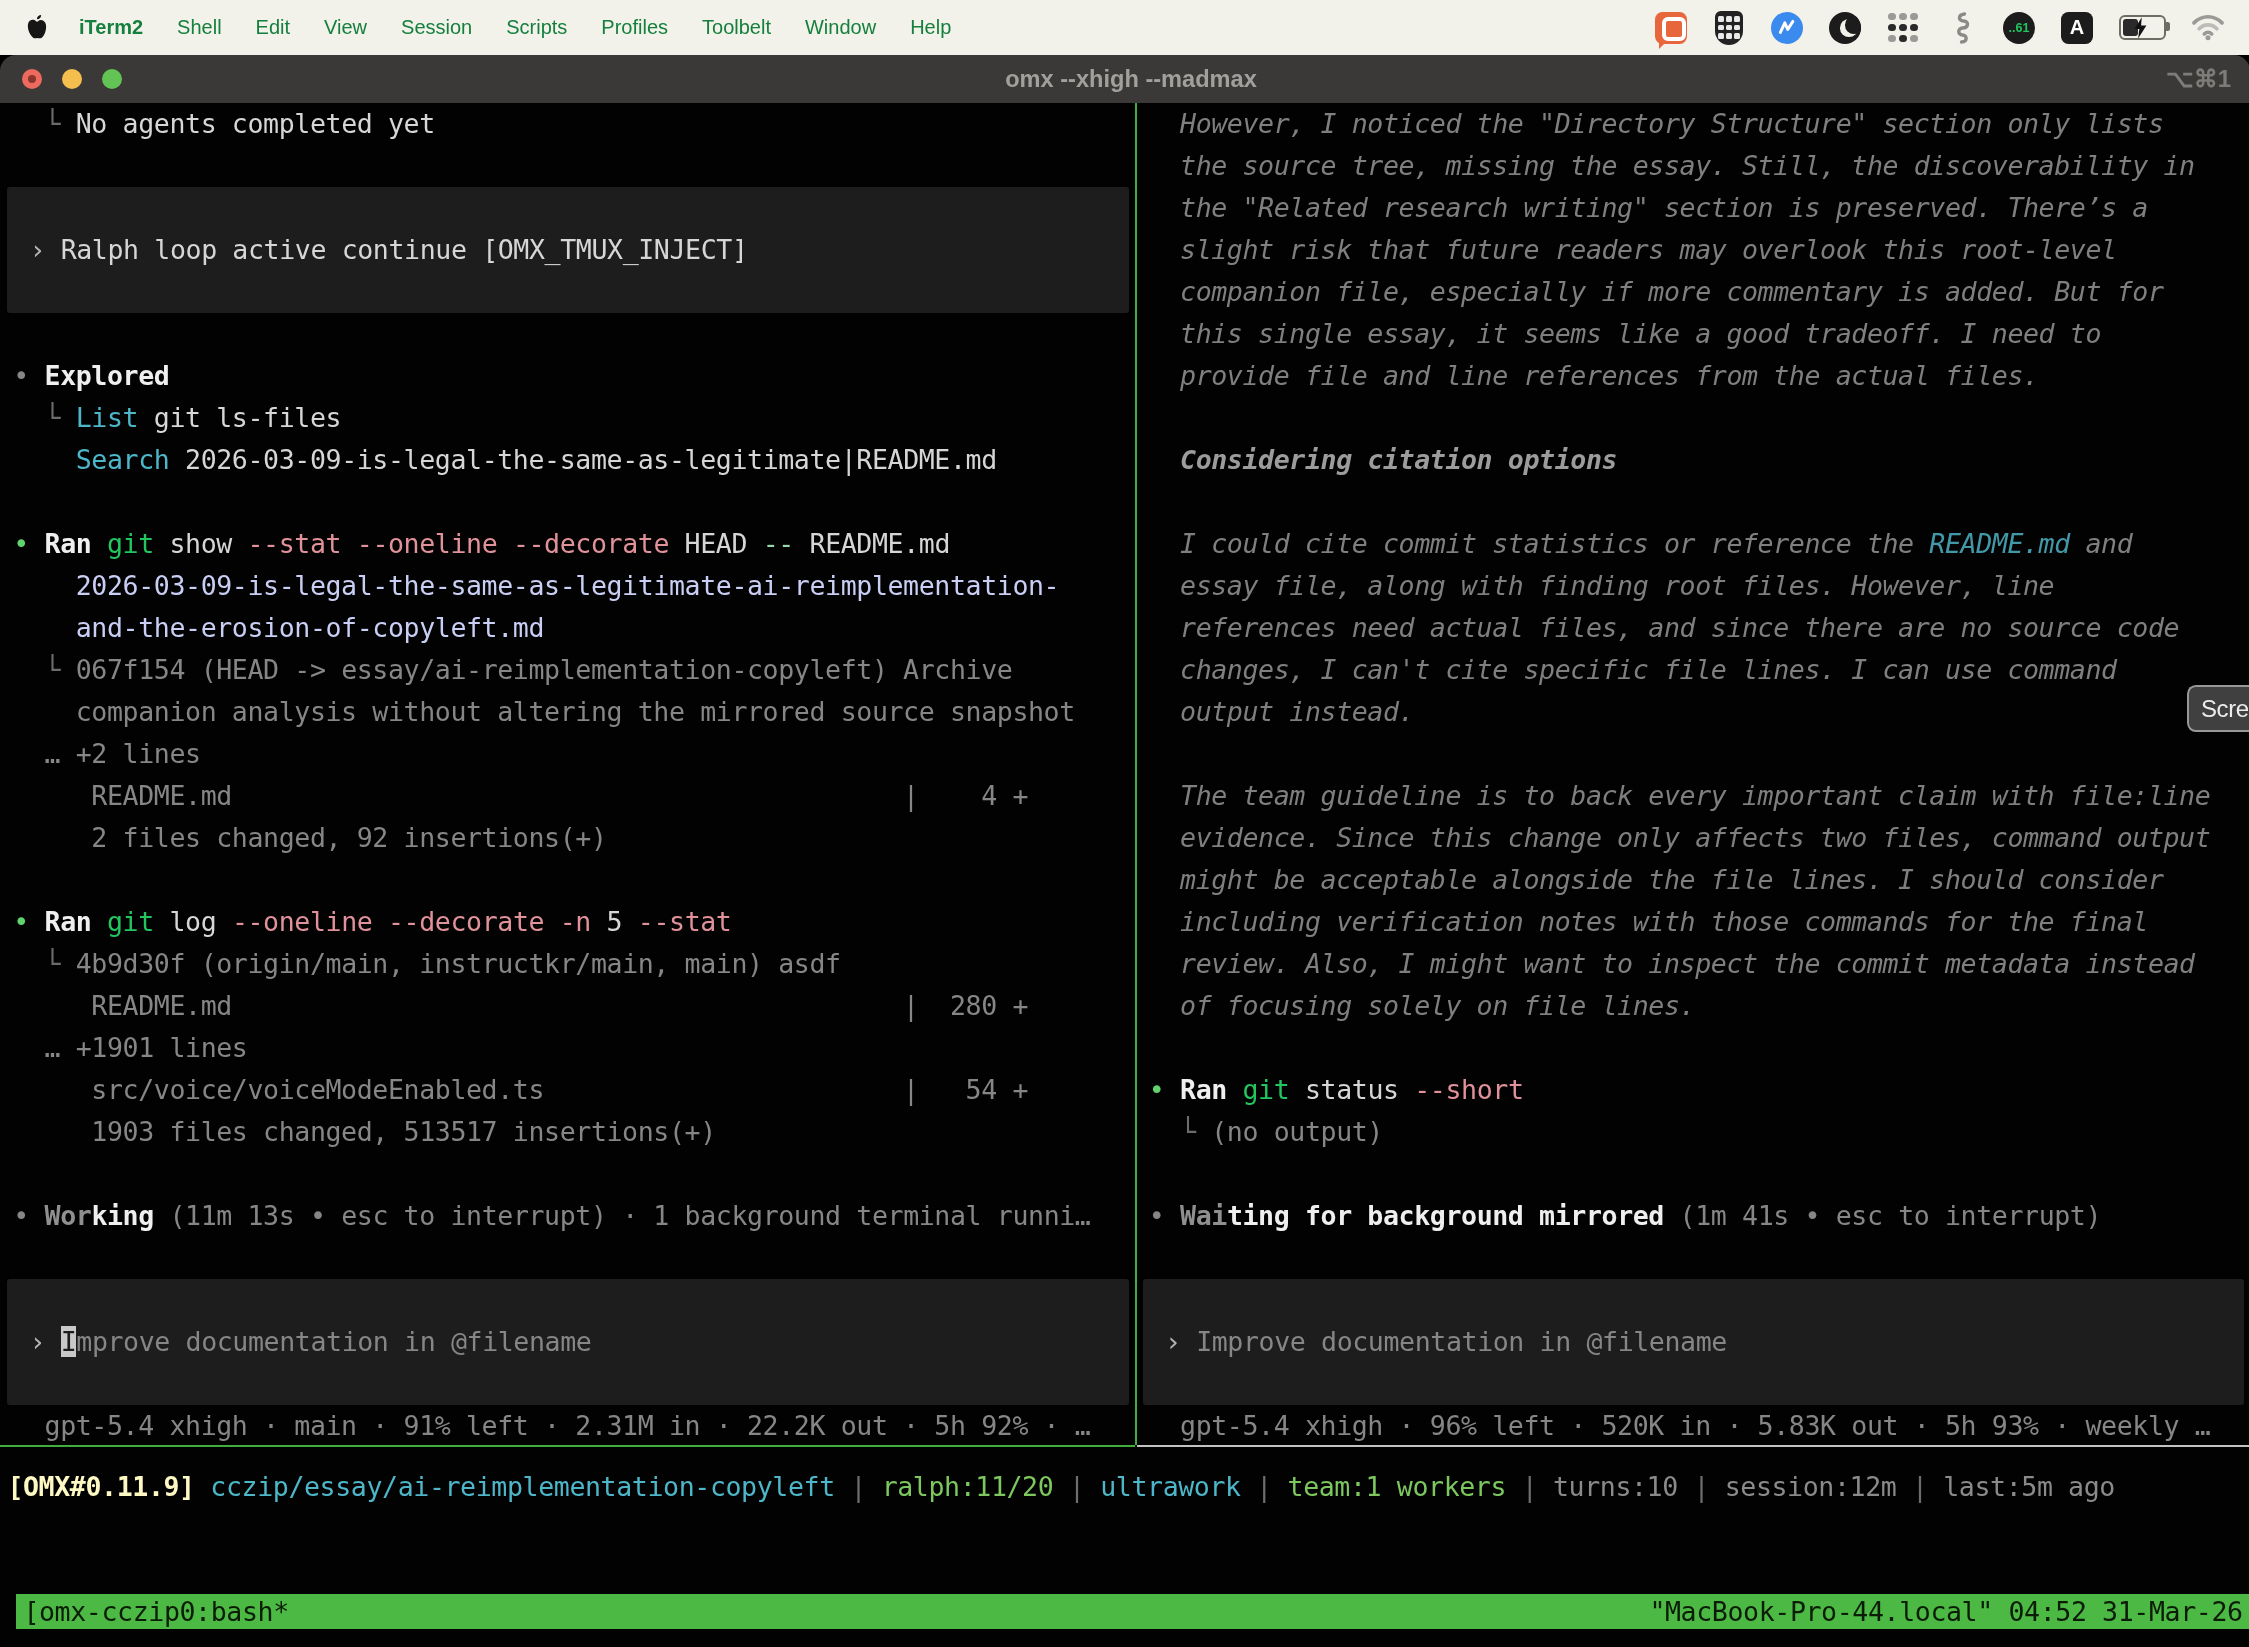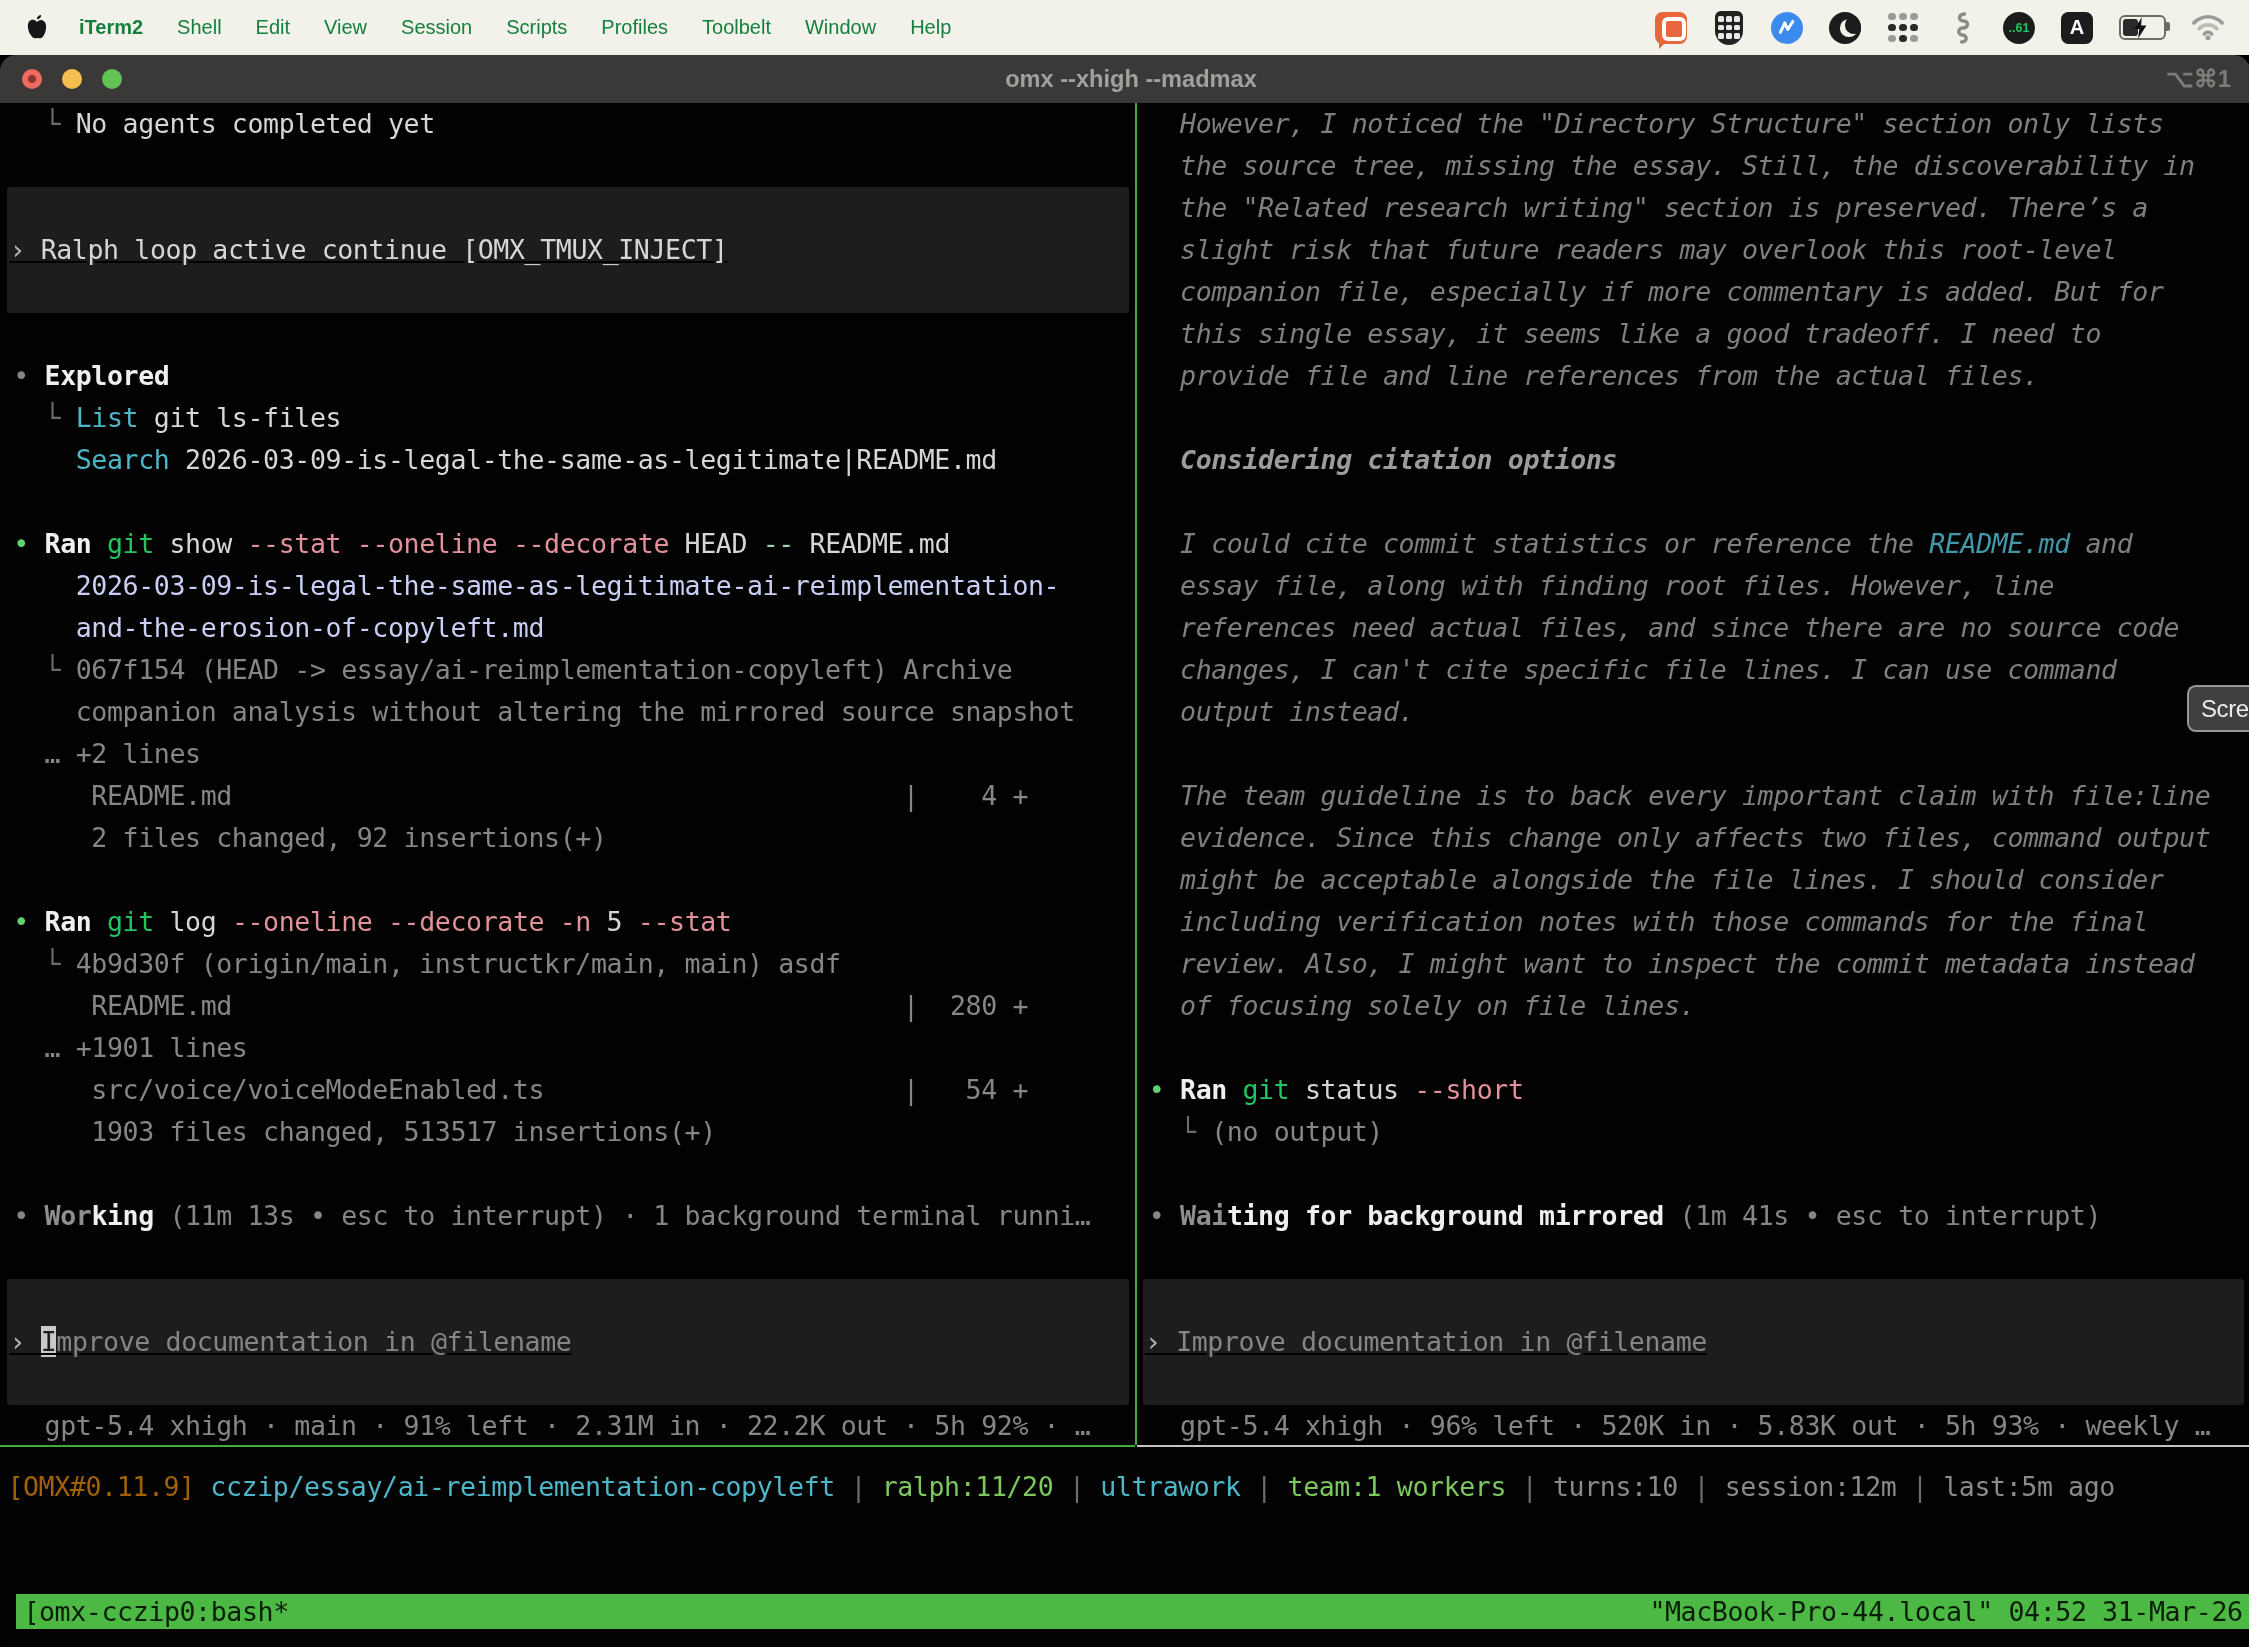--- a/index.html
+++ b/index.html
@@ -47,21 +47,21 @@
              color:#a2a09d;font-weight:bold;font-size:23.6px;}
   .win-shortcut{position:absolute;right:19px;top:0;height:48px;display:flex;align-items:center;
                 color:#7e7c79;font-weight:bold;font-size:24px;}
   
   .content{position:absolute;top:48px;left:0;right:0;bottom:0;background:#020202;
            font-family:"DejaVu Sans Mono","Liberation Mono",monospace;font-size:26.6px;letter-spacing:-0.4px;}
   .pane{position:absolute;top:0;height:1342px;overflow:hidden;}
   .pane.left{left:0;width:1135px;padding-left:13.3px;box-sizing:border-box;}
   .pane.right{left:1137px;right:0;padding-left:11.8px;box-sizing:border-box;}
   .tline{height:42px;line-height:42px;white-space:pre;}
-  .tbox{background:#1d1d1d;border-radius:3px;margin-left:-5.9px;padding-left:2px;margin-right:5.9px;text-decoration:underline;}
+  .tbox{background:#1d1d1d;border-radius:3px;margin-left:-5.9px;padding-left:22px;margin-right:5.9px;}
   .divider-v{position:absolute;top:0;left:1135px;width:2.2px;height:1342px;background:#3fae3f;}
   .hline-green{position:absolute;top:1342px;left:0;width:1135px;height:2.2px;background:#3fae3f;}
   .hline-gray{position:absolute;top:1342px;left:1137px;right:0;height:2.2px;background:#c2c2c2;}
   
   .c-w{color:#efefef;font-weight:bold;}
   .c-cmd{color:#d6d6d6;}
   .c-dim{color:#868686;}
   .c-dim2{color:#6c6c6c;}
   .c-git{color:#22c55e;}
   .c-flag{color:#e0919a;}
@@ -70,21 +70,21 @@
   .c-cyan{color:#4db6c8;}
   .c-gb{color:#5fd36e;}
   .c-prompt{color:#b5b5b5;}
   .c-cursor{background:#c9c9c9;color:#1d1d1d;}
   .c-shimdim{color:#8f8f8f;font-weight:bold;}
   .c-it{color:#7f7f7f;font-style:italic;}
   .c-itb{color:#9c9c9c;font-style:italic;font-weight:bold;}
   .c-itlink{color:#4398a8;font-style:italic;}
   
   .omx-bar{position:absolute;top:1363px;left:7.4px;height:41px;line-height:41px;white-space:pre;}
-  .sb-w{color:#a16207;font-weight:normal;}
+  .sb-w{color:#fef9c3;font-weight:bold;}
   .sb-cyan{color:#4db6c8;}
   .sb-green{color:#7cc75e;}
   .sb-dim{color:#8a8a8a;}
   .sb-sep{color:#6d6d6d;}
   .tmux-bar{position:absolute;top:1491px;left:0;right:0;height:35px;background:#4cb944;color:#0b1d06;
             display:flex;justify-content:space-between;align-items:center;padding:0 7.4px;white-space:pre;margin-left:16px;}
   .scre-tip{position:absolute;top:582px;right:0;height:43px;background:#404040;border:2.2px solid #989898;
             border-right:none;border-radius:8.9px 0 0 8.9px;color:#ececec;display:flex;align-items:center;
             padding-left:11.8px;width:49px;font-family:"Liberation Sans",sans-serif;font-size:24px;overflow:hidden;}
 </style>

